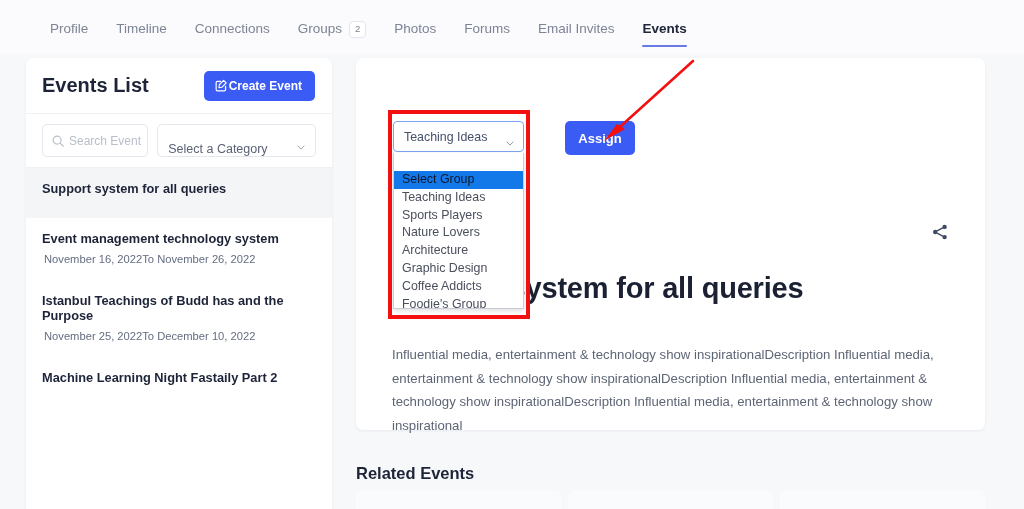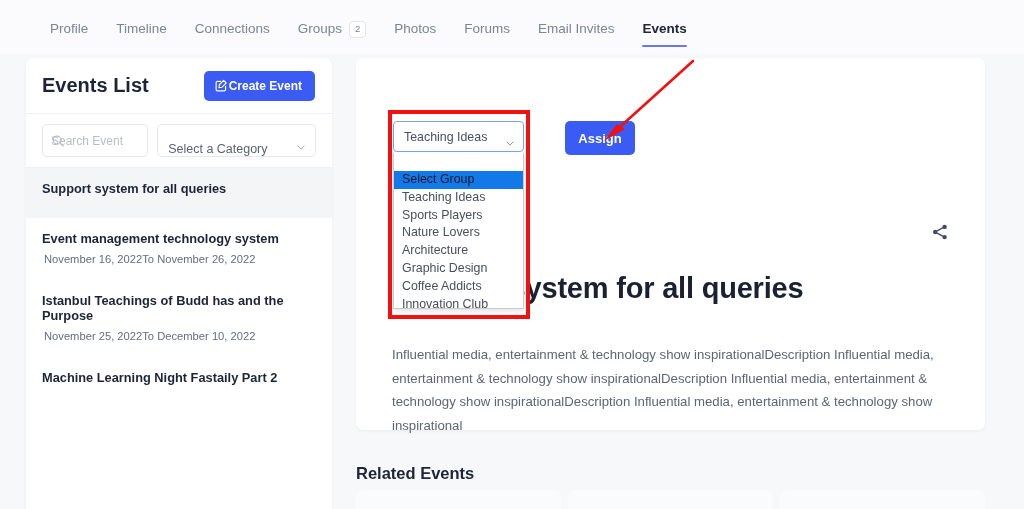--- a/index.html
+++ b/index.html
@@ -75,21 +75,21 @@
     display: flex; align-items: center; gap: 9px;
     padding: 0 16px;
     border-bottom: 1px solid #eef0f4;
   }
   #search-box {
     position: relative;
     width: 107px; height: 33px;
     border: 1px solid #e4e7ee; border-radius: 5px;
     background: #fff;
     display: flex; align-items: center;
-    padding-left: 8px; overflow: hidden;
+    padding-left: 26px; overflow: hidden;
   }
   .search-icon {
     position: absolute; left: 8px; top: 9px;
     width: 14px; height: 14px;
   }
   #search-input {
     border: none; outline: none; background: transparent;
     font-family: "Liberation Sans", sans-serif;
     font-size: 12px; color: #404a60;
     width: 100%;
@@ -336,21 +336,20 @@
     </div>
 
     <div id="group-options">
       <div class="group-option highlighted">Select Group</div>
       <div class="group-option">Teaching Ideas</div>
       <div class="group-option">Sports Players</div>
       <div class="group-option">Nature Lovers</div>
       <div class="group-option">Architecture</div>
       <div class="group-option">Graphic Design</div>
       <div class="group-option">Coffee Addicts</div>
-      <div class="group-option">Innovation Club</div>
       <div class="group-option">Foodie's Group</div>
     </div>
   </div>
 
   <button id="assign-btn">Assign</button>
 </div>
 
 <div id="red-box"></div>
 <div id="red-arrow">
   <svg width="110" height="95" viewBox="0 0 110 95" fill="none">

